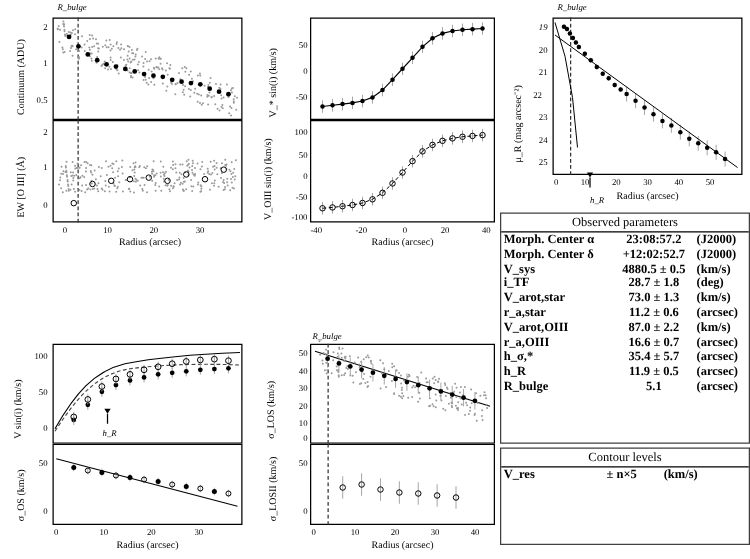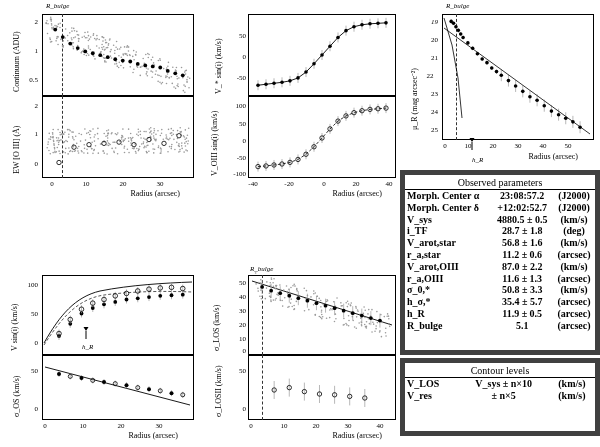--- a/index.html
+++ b/index.html
@@ -1,31 +1,31 @@
 <!DOCTYPE html>
 <html><head>
 <meta charset="utf-8">
 <style>
   html,body{margin:0;padding:0;}
   body{width:600px;height:447px;background:#ffffff;font-family:"Liberation Serif",serif;color:#000;overflow:hidden;position:relative;}
   .panel{position:absolute;}
   .axisbox{position:absolute;border:1px solid #000;box-sizing:border-box;background:#fff;}
   .ylab{position:absolute;transform-origin:0 0;white-space:nowrap;font-size:8px;}
-  .xlab{position:absolute;white-space:nowrap;font-size:8px;text-align:right;}
+  .xlab{position:absolute;white-space:nowrap;font-size:8px;text-align:center;}
   .ticklabel{position:absolute;font-size:7px;white-space:nowrap;text-align:center;}
   .dashv{position:absolute;border-left:1px dashed #333;}
   .note{position:absolute;font-size:7px;white-space:nowrap;}
   svg{position:absolute;left:0;top:0;overflow:visible;}
-  .tbl{position:absolute;border:5px solid #404040;box-sizing:border-box;background:#fff;}
+  .tbl{position:absolute;border:1px solid #404040;box-sizing:border-box;background:#fff;}
   .tbl-title{text-align:center;font-size:10px;padding:2px 0 1px 0;border-bottom:0px;}
   table{border-collapse:collapse;width:100%;font-size:10px;font-weight:bold;}
   td{padding:0px 2px;white-space:nowrap;line-height:1.18;}
   .tdl{text-align:left;}
   .tdc{text-align:center;}
-  .tdr{text-align:center;}
+  .tdr{text-align:left;}
   .hr{border-top:1px solid #000;height:0;width:100%;}
 </style>
 </head>
 <body>
 
 <div class="panel" style="left:0;top:0;width:200px;height:205px;">
   <div class="axisbox" style="left:42px;top:14px;width:152px;height:82px;"></div>
   <div class="ylab" style="left:12px;top:92px;transform:rotate(-90deg);">Continuum (ADU)</div>
   <div class="ticklabel" style="left:24px;top:18px;width:14px;text-align:right;">2</div>
   <div class="ticklabel" style="left:24px;top:47px;width:14px;text-align:right;">1</div>
@@ -1215,42 +1215,37 @@
           <td class="tdc">4880.5 ± 0.5</td>
           <td class="tdr">(km/s)</td>
         </tr>
       <tr>
           <td class="tdl">i_TF</td>
           <td class="tdc">28.7 ± 1.8</td>
           <td class="tdr">(deg)</td>
         </tr>
       <tr>
           <td class="tdl">V_arot,star</td>
-          <td class="tdc">56.8 ± 1.6</td>
+          <td class="tdc">73.0 ± 1.3</td>
           <td class="tdr">(km/s)</td>
         </tr>
       <tr>
           <td class="tdl">r_a,star</td>
           <td class="tdc">11.2 ± 0.6</td>
           <td class="tdr">(arcsec)</td>
         </tr>
       <tr>
           <td class="tdl">V_arot,OIII</td>
           <td class="tdc">87.0 ± 2.2</td>
           <td class="tdr">(km/s)</td>
         </tr>
       <tr>
           <td class="tdl">r_a,OIII</td>
-          <td class="tdc">11.6 ± 1.3</td>
+          <td class="tdc">16.6 ± 0.7</td>
           <td class="tdr">(arcsec)</td>
-        </tr>
-      <tr>
-          <td class="tdl">σ_0,*</td>
-          <td class="tdc">50.8 ± 3.3</td>
-          <td class="tdr">(km/s)</td>
         </tr>
       <tr>
           <td class="tdl">h_σ,*</td>
           <td class="tdc">35.4 ± 5.7</td>
           <td class="tdr">(arcsec)</td>
         </tr>
       <tr>
           <td class="tdl">h_R</td>
           <td class="tdc">11.9 ± 0.5</td>
           <td class="tdr">(arcsec)</td>
@@ -1263,24 +1258,19 @@
     </tbody>
   </table>
 </div>
 
 <div class="tbl" style="left:400px;top:358px;width:200px;height:78px;">
   <div class="tbl-title">Contour levels</div>
   <div class="hr"></div>
   <table>
     <tbody>
       <tr>
-          <td class="tdl">V_LOS</td>
-          <td class="tdc">V_sys ± n×10</td>
-          <td class="tdr">(km/s)</td>
-        </tr>
-      <tr>
           <td class="tdl">V_res</td>
           <td class="tdc">± n×5</td>
           <td class="tdr">(km/s)</td>
         </tr>
     </tbody>
   </table>
 </div>
 
 </body></html>

